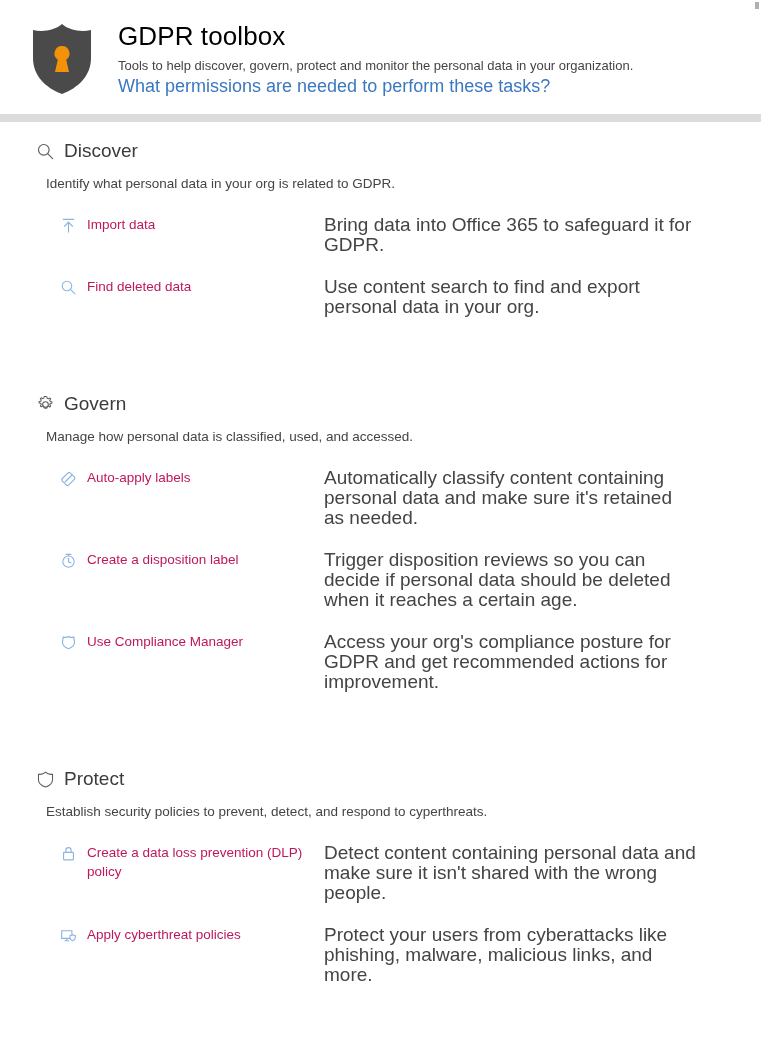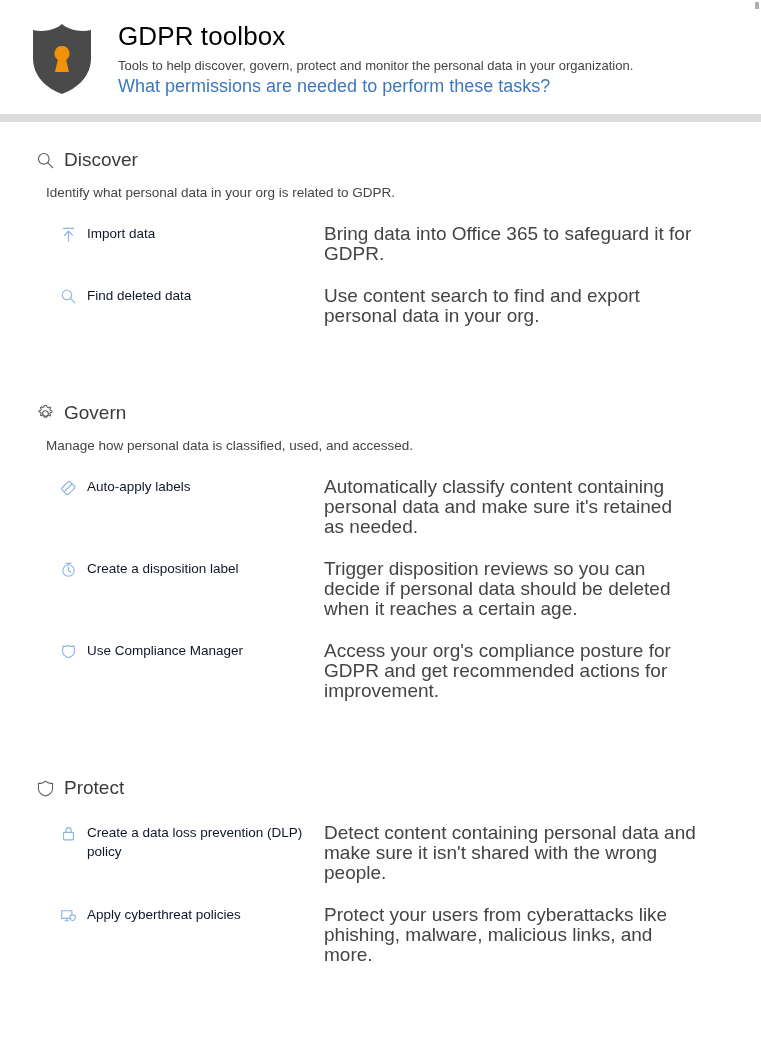--- a/index.html
+++ b/index.html
@@ -84,21 +84,21 @@
     padding: 0 0 0 0;
     position: absolute;
     top: 122px;
     left: 0;
     right: 0;
   }
 
   .section {
     padding-left: 34px;
   }
-  .section-discover { padding-top: 25px; }
+  .section-discover { padding-top: 16px; }
   .section-govern { padding-top: 52px; }
   .section-protect { padding-top: 52px; }
 
   .section-head {
     display: flex;
     align-items: center;
     height: 26px;
   }
   .section-icon {
     width: 22px;
@@ -145,21 +145,21 @@
     height: 18px;
     flex: 0 0 18px;
     margin-top: 1px;
     color: #8cb4e2;
     display: flex;
     align-items: center;
     justify-content: center;
   }
   .item-link {
     font-size: 13.5px;
-    color: #0f172a;
+    color: #be185d;
     line-height: 19px;
     margin-left: 10px;
     text-decoration: none;
     cursor: pointer;
     max-width: 228px;
   }
   .item-desc {
     font-size: 19px;
     color: #444444;
     line-height: 20px;
@@ -295,20 +295,21 @@
 
   <div class="section section-protect">
     <div class="section-head">
       <span class="section-icon">
         <svg viewBox="0 0 20 20" width="19" height="19">
           <path d="M10 2.2 C7.6 4.6 4.4 4.8 2.6 4.4 L2.6 10.2 C2.6 14 6 16.6 10 18 C14 16.6 17.4 14 17.4 10.2 L17.4 4.4 C15.6 4.8 12.4 4.6 10 2.2 Z" fill="none" stroke="#5c5c5c" stroke-width="1.1" stroke-linejoin="round"></path>
         </svg>
       </span>
       <span class="section-title">Protect</span>
     </div>
+    <div class="section-desc">Establish security policies to prevent, detect, and respond to cyperthreats.</div>
     <div class="items">
 
       <div class="item-row">
         <div class="item-link-cell">
           <span class="item-icon">
             <svg viewBox="0 0 18 18" width="17" height="17">
               <rect x="3.8" y="7.8" width="10.4" height="8" rx="0.6" fill="none" stroke="#8cb4e2" stroke-width="1.2"></rect>
               <path d="M6.2 7.8 L6.2 5.6 a2.8 2.8 0 0 1 5.6 0 L11.8 7.8" fill="none" stroke="#8cb4e2" stroke-width="1.2"></path>
             </svg>
           </span>

